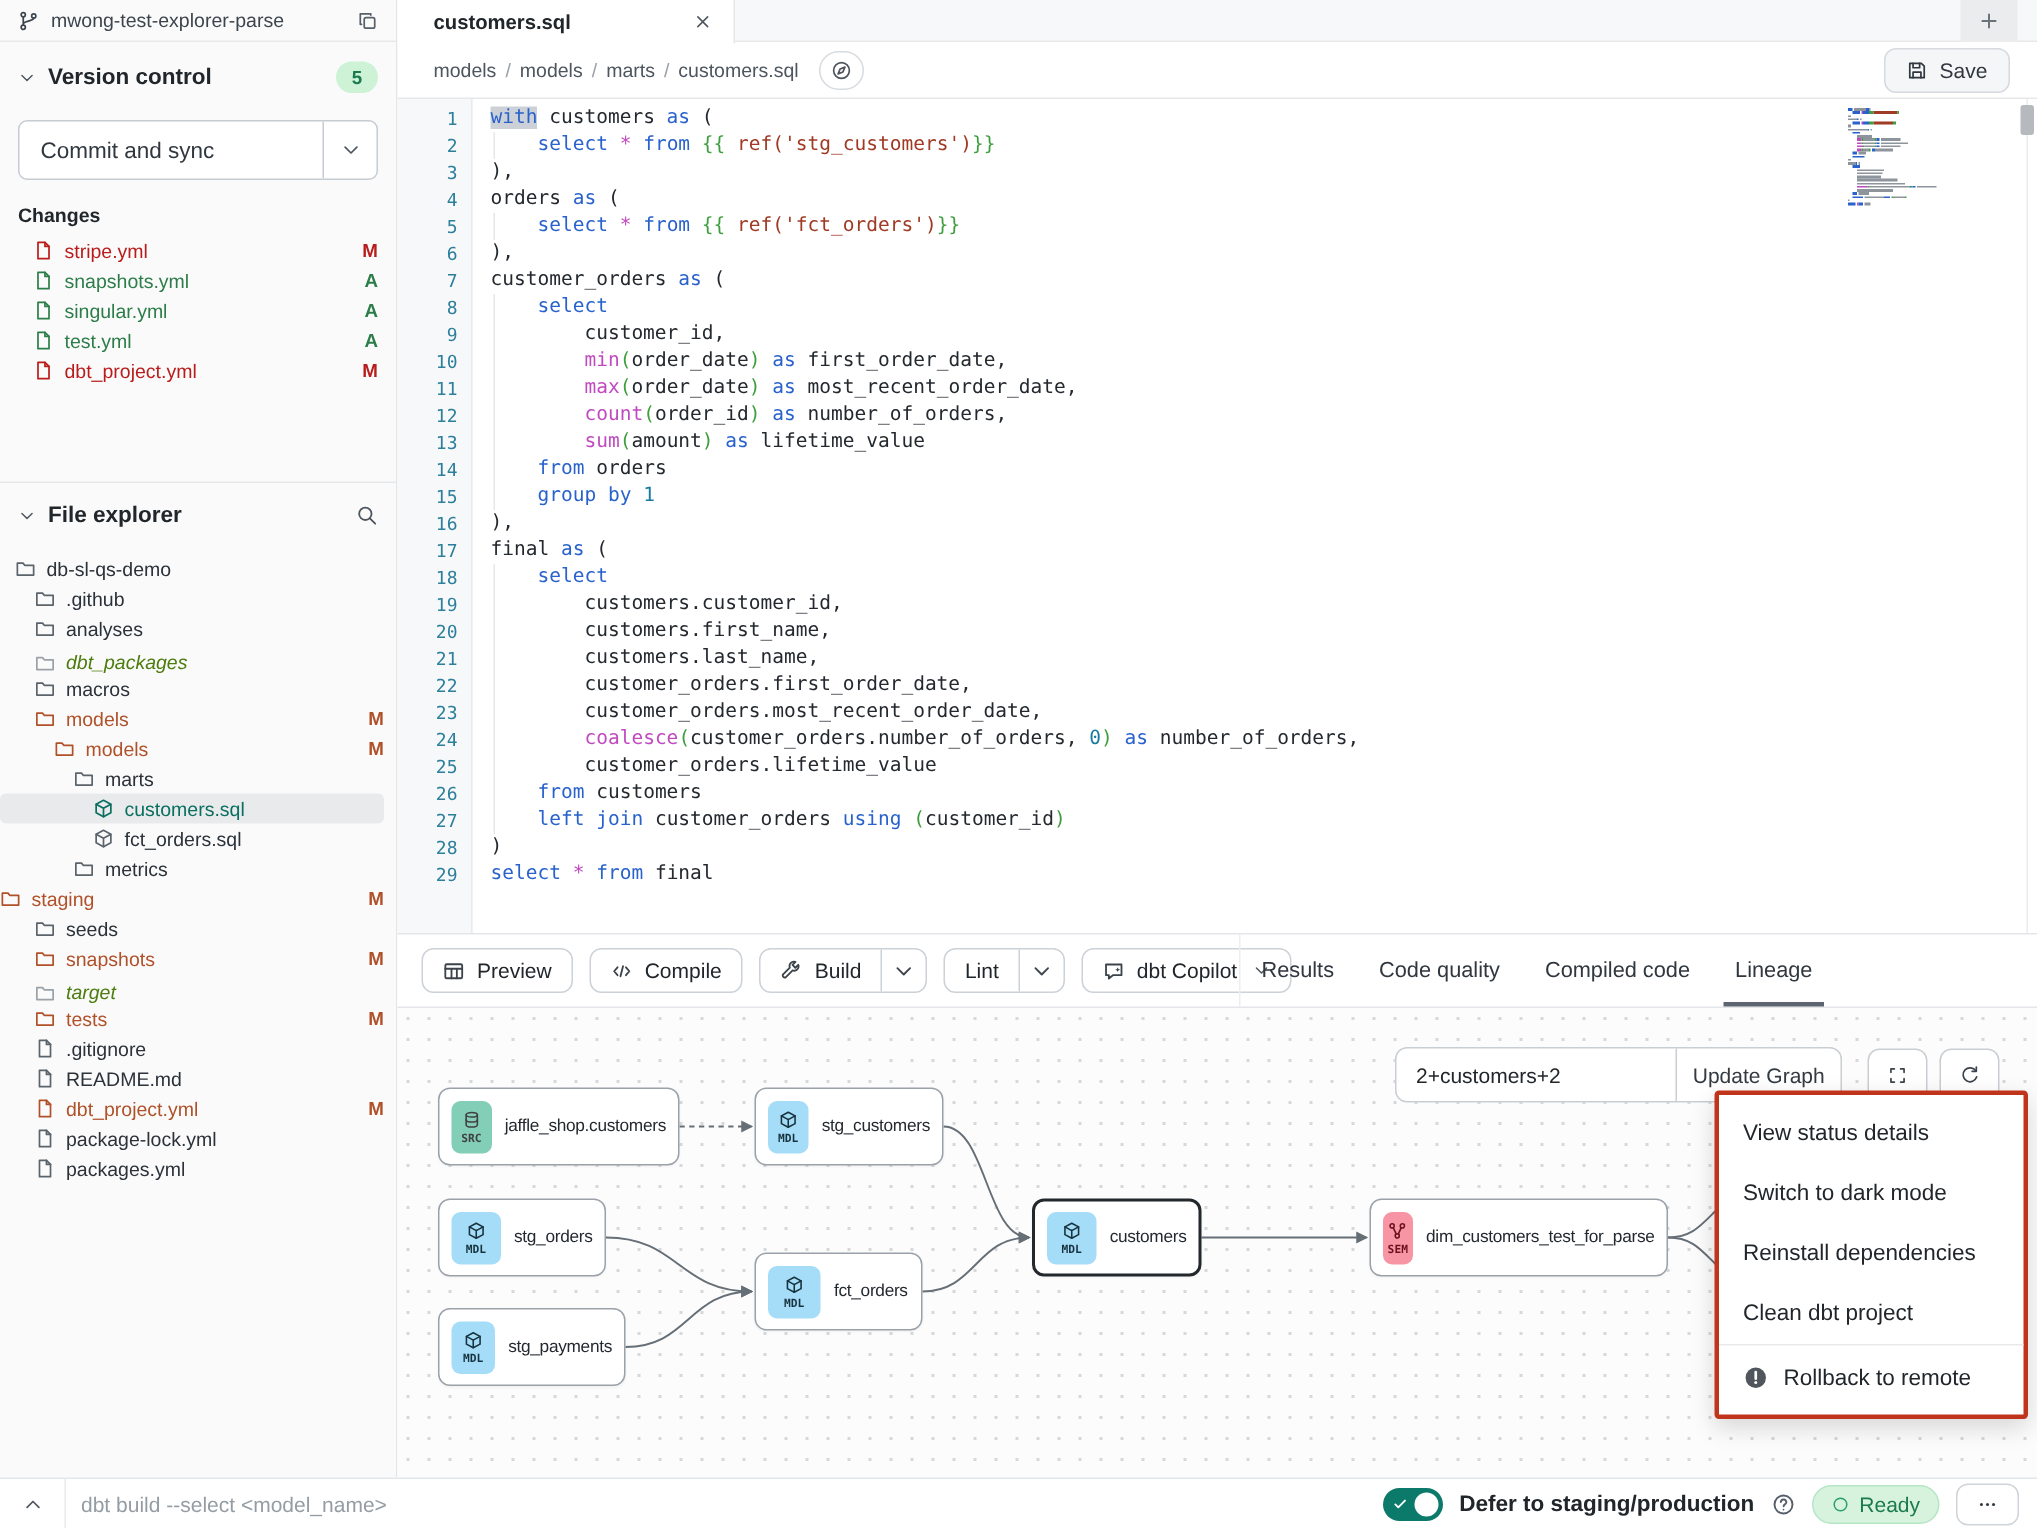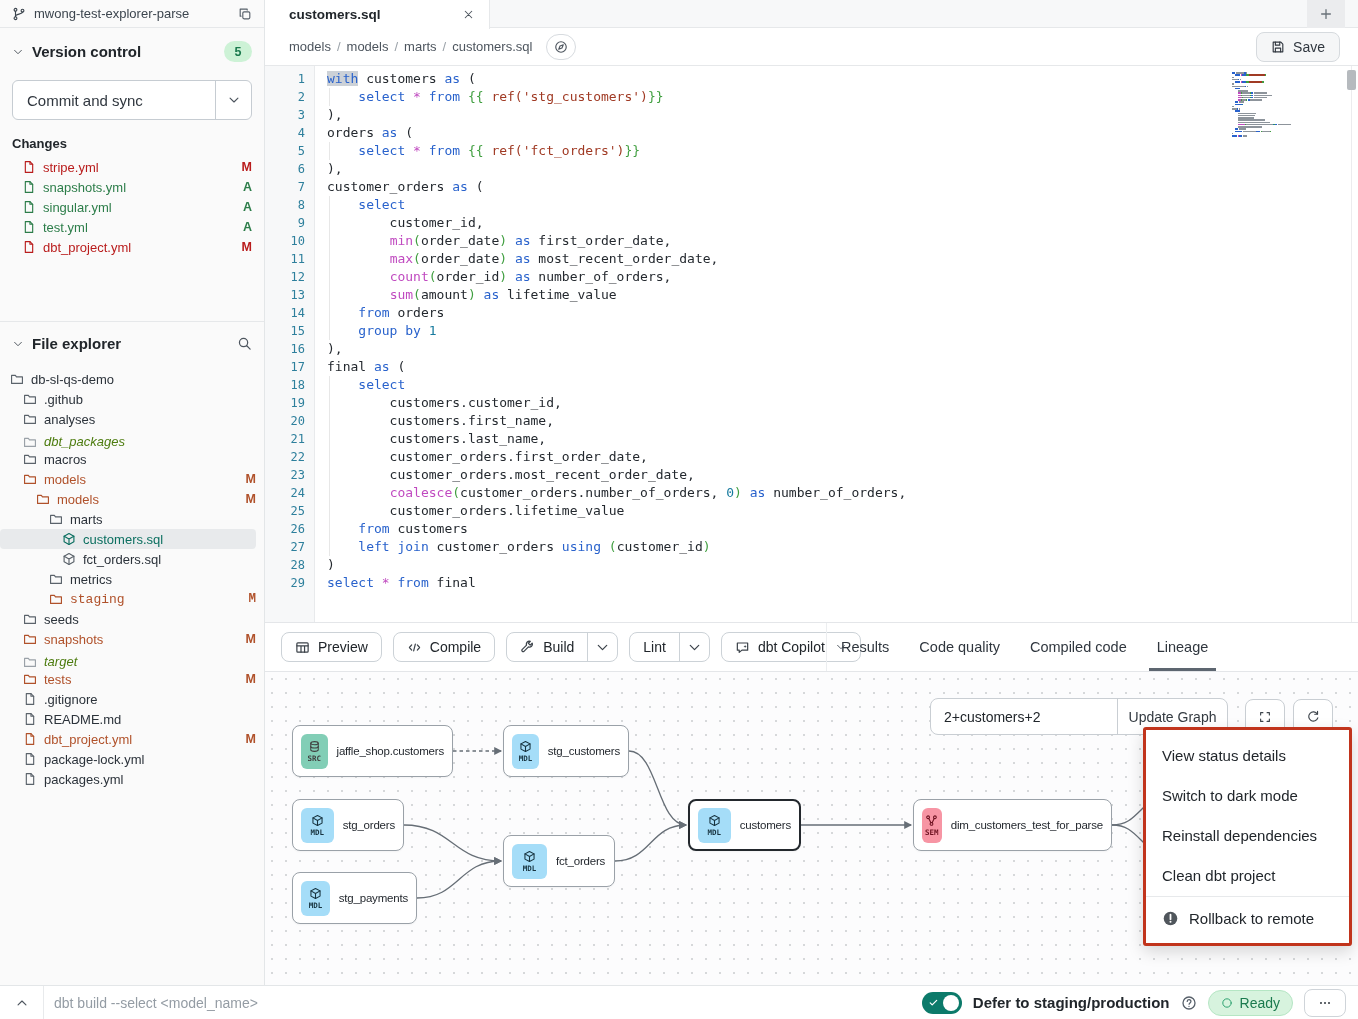--- a/index.html
+++ b/index.html
@@ -361,21 +361,21 @@
     <span>fct_orders.sql</span>
         </div>
         <div class="fe-row" style="padding-left: 49px;">
           <span class="icon">
             <svg viewBox="0 0 16 16" width="1em" height="1em" fill="none" stroke="currentColor" stroke-width="1.3" stroke-linecap="round" stroke-linejoin="round">
               <path d="M1.8 3.9h4.3l1.3 1.7h6.8V13H1.8z"></path>
             </svg>
           </span>
     <span>metrics</span>
         </div>
-        <div class="fe-row mod" style="padding-left: 49px; font-family: Liberation Mono, monospace;">
+        <div class="fe-row mod" style="">
           <span class="icon">
             <svg viewBox="0 0 16 16" width="1em" height="1em" fill="none" stroke="currentColor" stroke-width="1.3" stroke-linecap="round" stroke-linejoin="round">
               <path d="M1.8 3.9h4.3l1.3 1.7h6.8V13H1.8z"></path>
             </svg>
           </span>
     <span>staging</span>
           <span class="st">M</span>
         </div>
         <div class="fe-row" style="padding-left: 23px;">
           <span class="icon">

